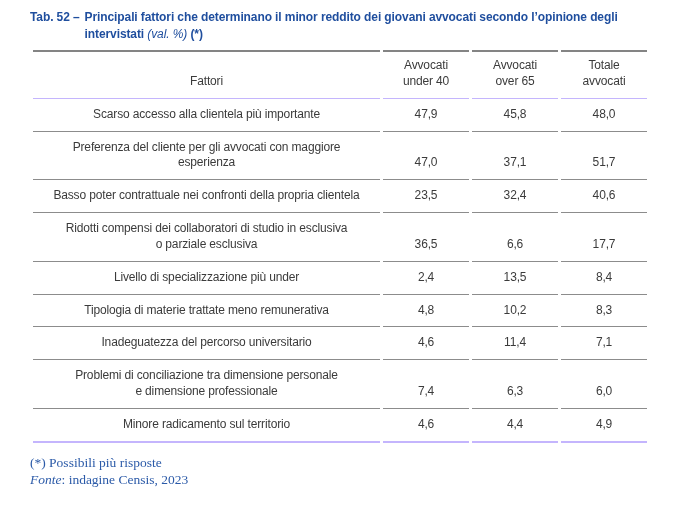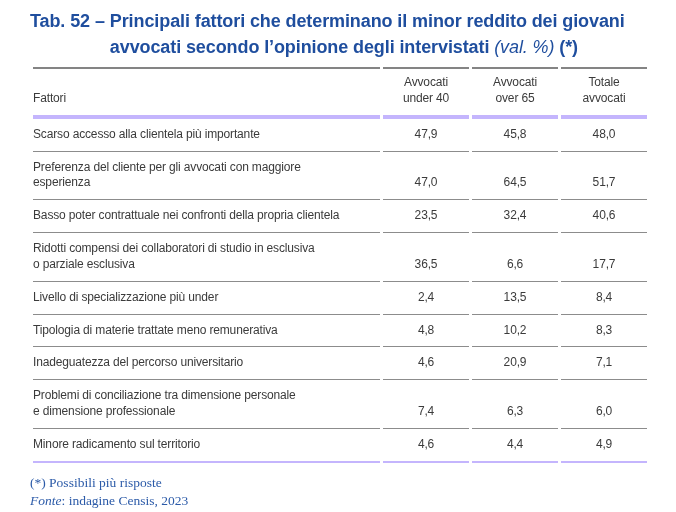--- a/index.html
+++ b/index.html
@@ -17,21 +17,21 @@
     box-sizing: border-box;
     width: 676px;
     height: 512px;
     padding: 9px 26px 0 30px;
   }
 
   
   .table-title {
     display: flex;
     color: #1f4e9e;
-    font-size: 18px;
+    font-size: 12px;
     font-weight: bold;
     line-height: 1.42;
     letter-spacing: -0.1px;
   }
   .table-title .tab-ref {
     white-space: nowrap;
     margin-right: 5px;
   }
   .table-title .title-text {
     max-width: 578px;
@@ -53,26 +53,26 @@
     line-height: 1.32;
   }
   table.data-table th,
   table.data-table td {
     padding: 8px 0 8px 0;
     vertical-align: bottom;
     font-weight: normal;
   }
   table.data-table thead th {
     border-top: 2px solid #848484;
-    border-bottom: 4px solid #c4b5fd;
+    border-bottom: 1px solid #c4b5fd;
     padding-top: 6px;
     padding-bottom: 8px;
   }
   table.data-table .col-factor {
-    text-align: left;
+    text-align: center;
     white-space: pre-line;
   }
   table.data-table .col-num {
     text-align: center;
     white-space: pre-line;
     width: 86px;
   }
   table.data-table tbody td {
     border-bottom: 1px solid #8c8c8c;
   }
@@ -118,21 +118,21 @@
       <tr>
         <td class="col-factor">Scarso accesso alla clientela più importante</td>
         <td class="col-num">47,9</td>
         <td class="col-num">45,8</td>
         <td class="col-num">48,0</td>
       </tr>
       <tr>
         <td class="col-factor">Preferenza del cliente per gli avvocati con maggiore
 esperienza</td>
         <td class="col-num">47,0</td>
-        <td class="col-num">64,5</td>
+        <td class="col-num">37,1</td>
         <td class="col-num">51,7</td>
       </tr>
       <tr>
         <td class="col-factor">Basso poter contrattuale nei confronti della propria clientela</td>
         <td class="col-num">23,5</td>
         <td class="col-num">32,4</td>
         <td class="col-num">40,6</td>
       </tr>
       <tr>
         <td class="col-factor">Ridotti compensi dei collaboratori di studio in esclusiva
@@ -149,21 +149,21 @@
       </tr>
       <tr>
         <td class="col-factor">Tipologia di materie trattate meno remunerativa</td>
         <td class="col-num">4,8</td>
         <td class="col-num">10,2</td>
         <td class="col-num">8,3</td>
       </tr>
       <tr>
         <td class="col-factor">Inadeguatezza del percorso universitario</td>
         <td class="col-num">4,6</td>
-        <td class="col-num">20,9</td>
+        <td class="col-num">11,4</td>
         <td class="col-num">7,1</td>
       </tr>
       <tr>
         <td class="col-factor">Problemi di conciliazione tra dimensione personale
 e dimensione professionale</td>
         <td class="col-num">7,4</td>
         <td class="col-num">6,3</td>
         <td class="col-num">6,0</td>
       </tr>
       <tr>

